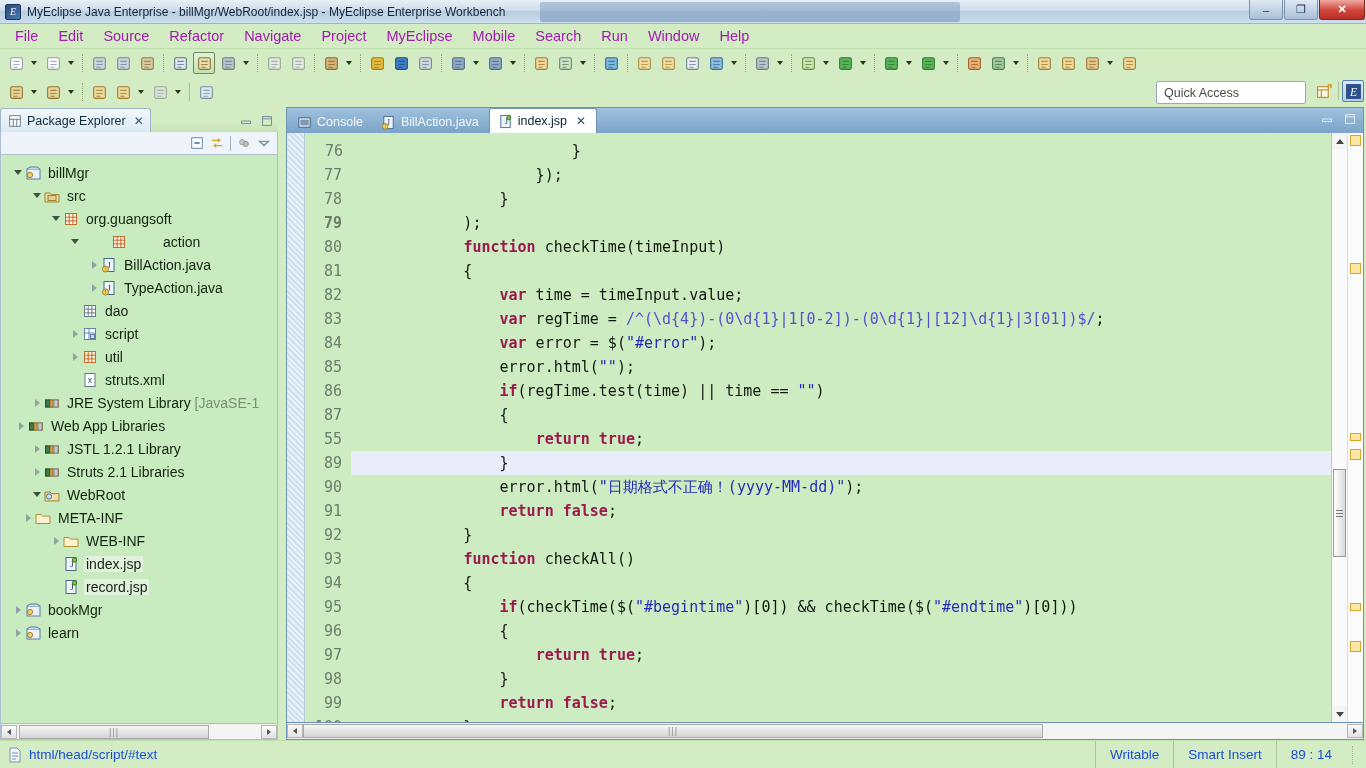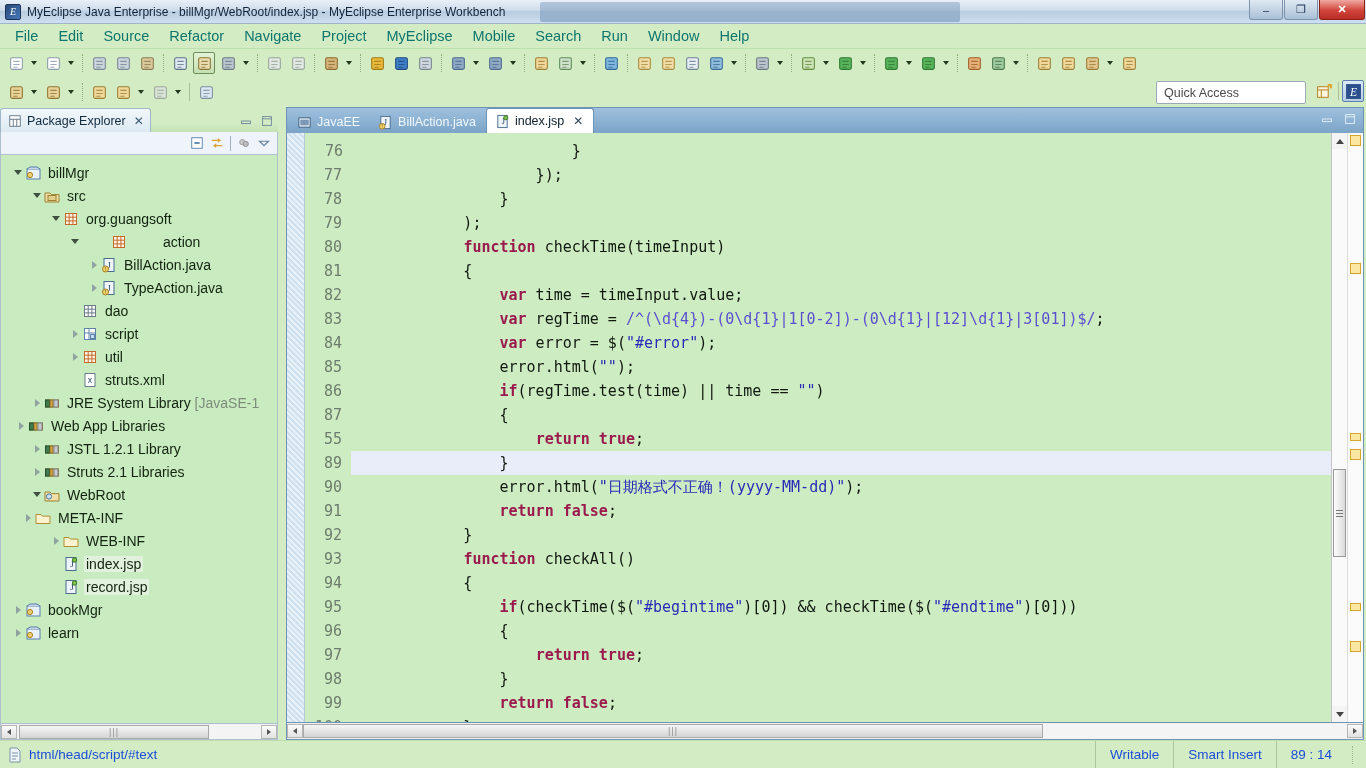--- a/index.html
+++ b/index.html
@@ -61,21 +61,21 @@
 
   
   .menubar {
     height: 25px; flex: 0 0 25px;
     background: #d3ecc4;
     display: flex; align-items: center;
     padding-left: 6px; gap: 2px;
     border-bottom: 1px solid #bedfae;
   }
   .menu-item {
-    font-size: 14.5px; color: #0f766e;
+    font-size: 14.5px; color: #a21caf;
     padding: 2px 9px; border-radius: 2px; cursor: default;
     white-space: nowrap;
   }
 
   
   .toolbar {
     flex: 0 0 28px; height: 28px;
     background: #d3ecc4;
     display: flex; align-items: center; padding-left: 4px;
     position: relative;
@@ -938,21 +938,21 @@
 
     <div class="editor-panel">
       <div class="ed-tabs" id="edtabs">
         <div class="ed-tab">
             <span>
               <svg viewBox="0 0 16 16" width="15" height="15" style="display:block">
                 <rect x="2" y="3" width="12" height="10" fill="#dfeaf4" stroke="#3f5f7e"></rect>
                 <rect x="3.5" y="5" width="9" height="6" fill="#7d98b4"></rect>
               </svg>
             </span>
-            <span>JavaEE</span>
+            <span>Console</span>
           </div>
           <div class="ed-tab">
             <span>
               <svg viewBox="0 0 16 16" width="15" height="15" style="display:block">
                 <rect x="3" y="1.5" width="10" height="13" fill="#eef4fa" stroke="#4a6d8c"></rect>
                 <text x="8" y="11" font-size="9" font-family="serif" fill="#2a4a6c" text-anchor="middle">J</text>
                 <circle cx="4.5" cy="12" r="3" fill="#f2d267" stroke="#a6822a"></circle>
                 <text x="4.5" y="14" font-size="5" fill="#5a4510" text-anchor="middle">!</text>
               </svg>
             </span>
@@ -978,21 +978,21 @@
               <line x1="3" y1="5.5" x2="13" y2="5.5" stroke="#e9f2f9"></line>
             </svg>
         </div>
       </div>
       <div class="ed-body">
         <div class="gutter-annot"></div>
         <div class="gutter-lines" id="gutter">
             <div style="height: 24px; padding-left: 20px;">76</div>
             <div style="height: 24px;">77</div>
             <div style="height: 24px;">78</div>
-            <div style="height: 24px;">79</div>
+            <div style="height: 24px; font-weight: bold;">79</div>
             <div style="height: 24px;">80</div>
             <div style="height: 24px;">81</div>
             <div style="height: 24px;">82</div>
             <div style="height: 24px;">83</div>
             <div style="height: 24px;">84</div>
             <div style="height: 24px;">85</div>
             <div style="height: 24px;">86</div>
             <div style="height: 24px;">87</div>
             <div style="height: 24px;">55</div>
             <div style="height: 24px;">89</div>

